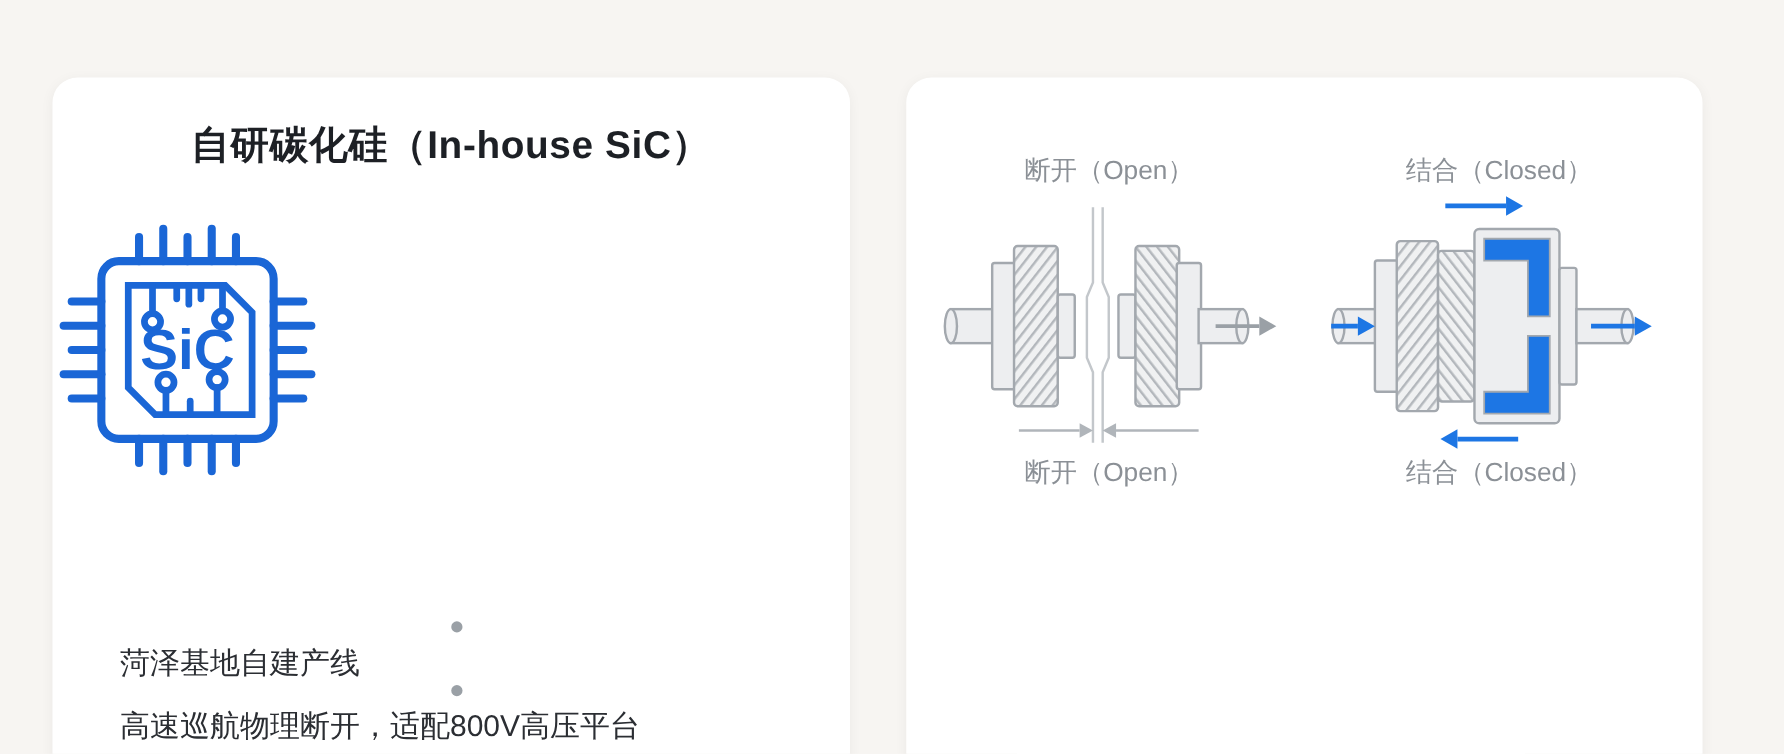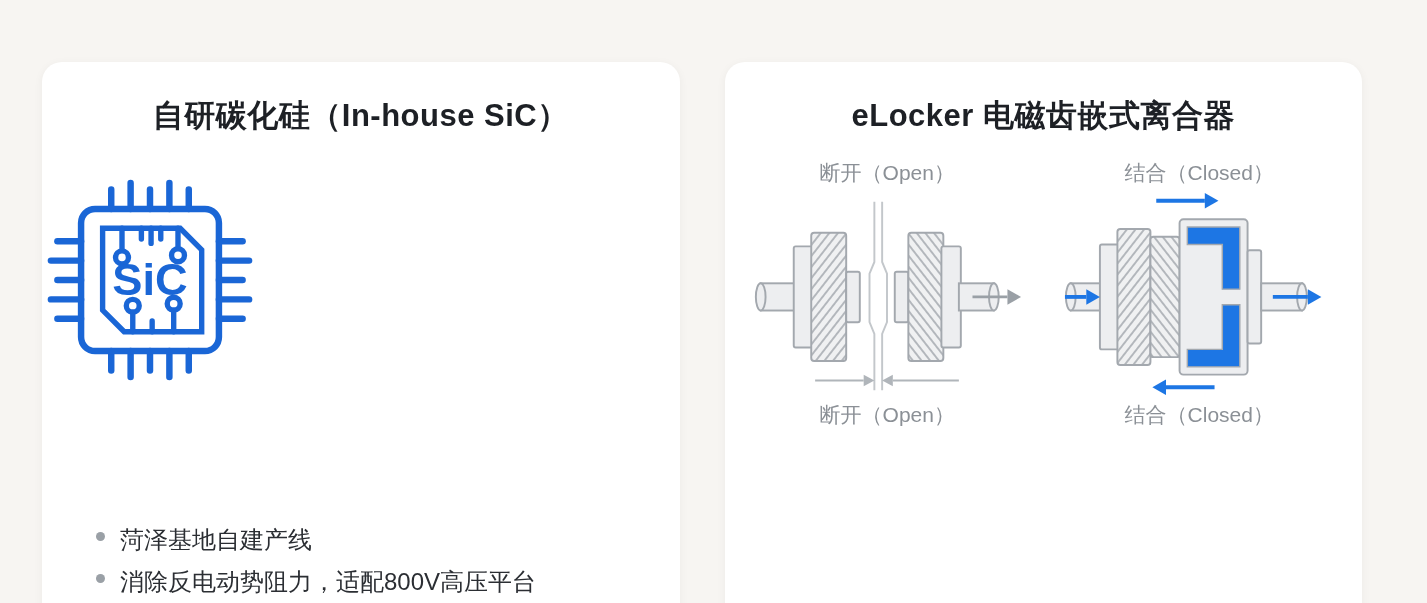--- a/index.html
+++ b/index.html
@@ -42,20 +42,21 @@
     list-style:none;
     margin-top:auto;
   }
   .card-left ul.bullets { padding:0 30px 6px 54px; }
   .card-right ul.bullets { padding:0 20px 6px 50px; }
   ul.bullets li {
     display:flex; align-items:baseline;
     font-size:24px;
     color:#2b2e33;
     line-height:42px;
+    flex-direction:column;
   }
   ul.bullets .dot {
     width:9px; height:9px;
     background:#9aa0a6;
     border-radius:50%;
     flex:0 0 9px;
     margin-right:15px;
     position:relative; top:-4px;
     align-self:center;
   }
@@ -137,27 +138,26 @@
       </svg>
     </div>
 
     <ul class="bullets">
       <li>
         <span class="dot"></span>
         <span>菏泽基地自建产线</span>
       </li>
       <li>
         <span class="dot"></span>
-        <span>消除反电动势阻力，适配800V高压平台</span>
+        <span>高速巡航物理断开，适配800V高压平台</span>
       </li>
     </ul>
   </section>
 
   <section class="card card-right">
-    <h2 class="card-title">eLocker 电磁齿嵌式离合器</h2>
 
     <div class="diagrams">
 
       <div class="figure">
         <div class="fig-label top">断开（Open）</div>
         <svg width="272" height="212" viewBox="0 0 280 218">
           <defs>
             <pattern id="hA" width="7" height="7" patternUnits="userSpaceOnUse" patternTransform="rotate(38)">
               <rect width="7" height="7" fill="#f0f1f2"></rect>
               <line x1="1" y1="0" x2="1" y2="7" stroke="#b3b7bc" stroke-width="2"></line>

